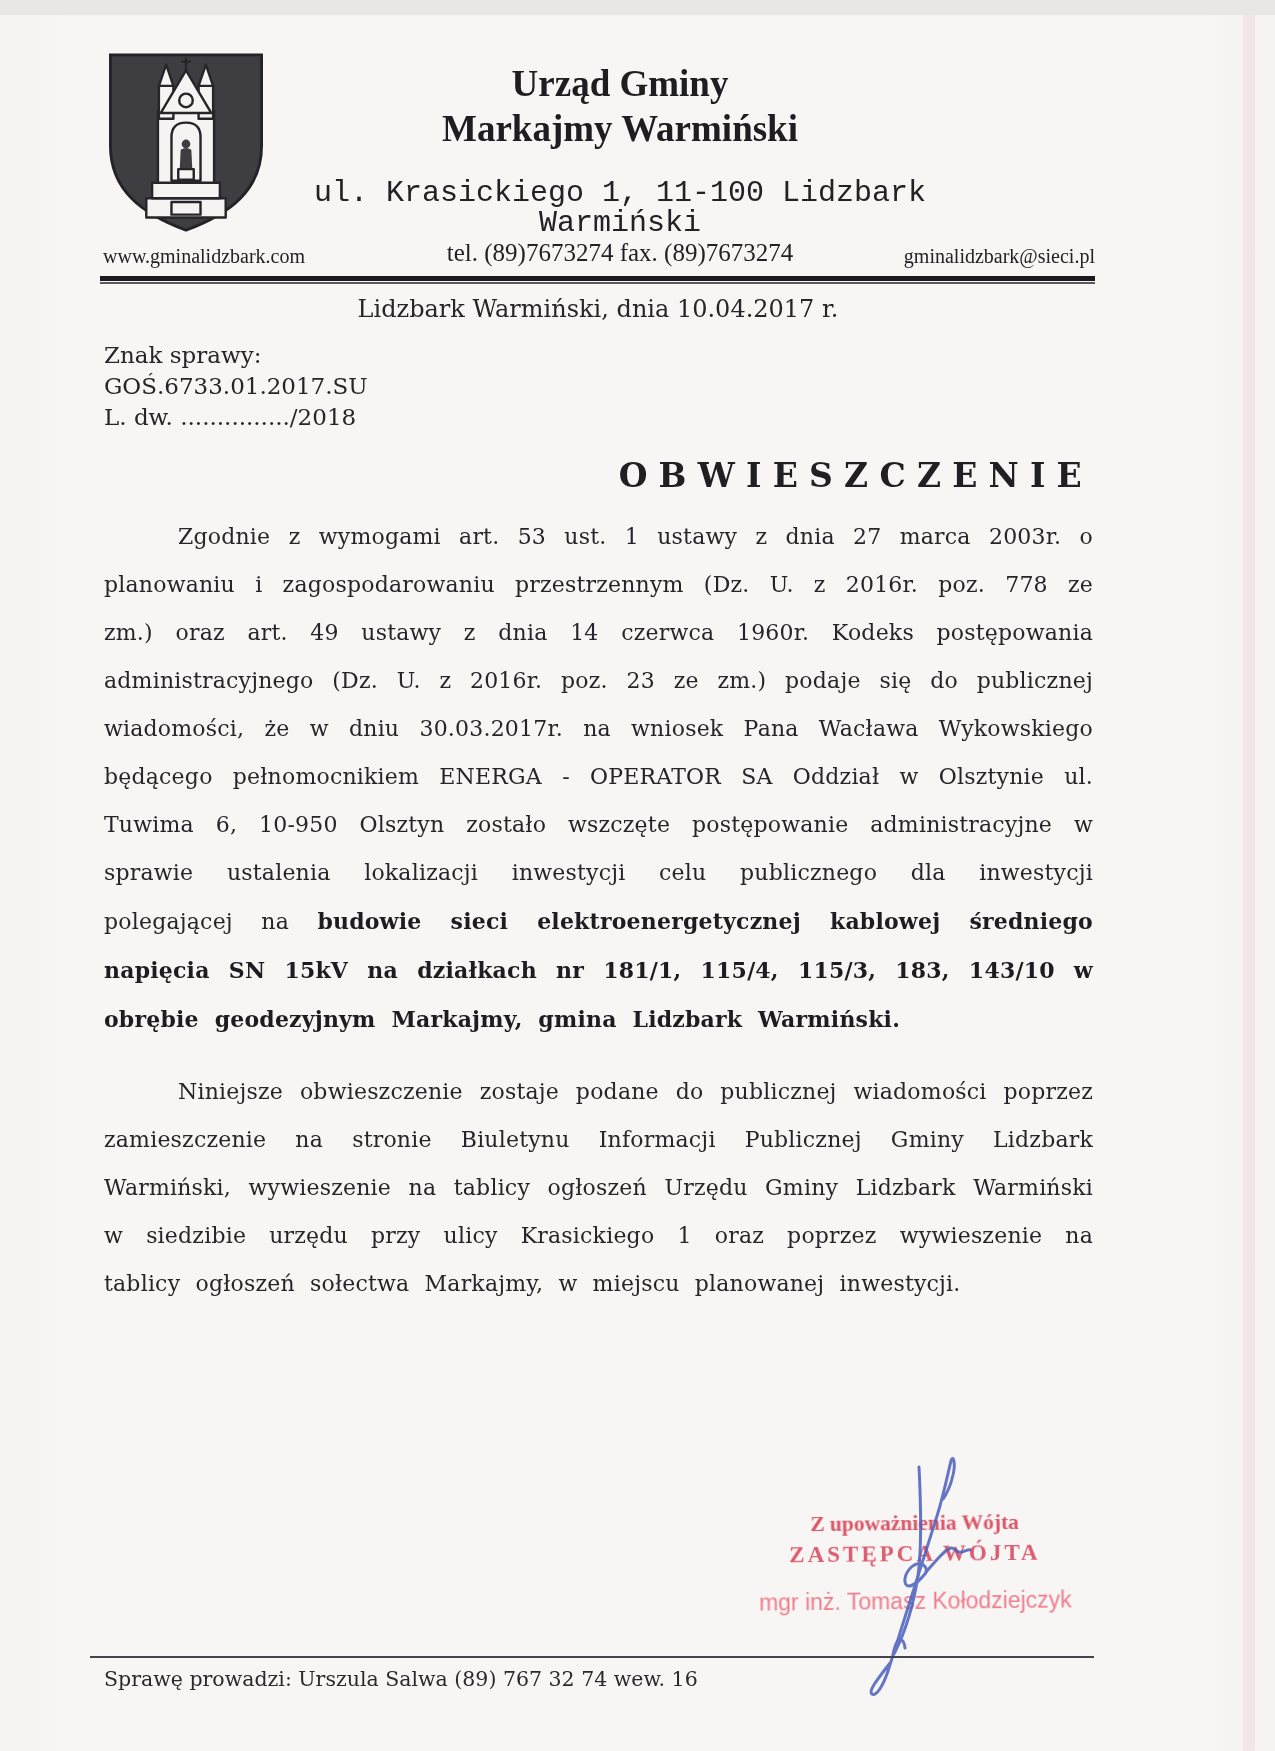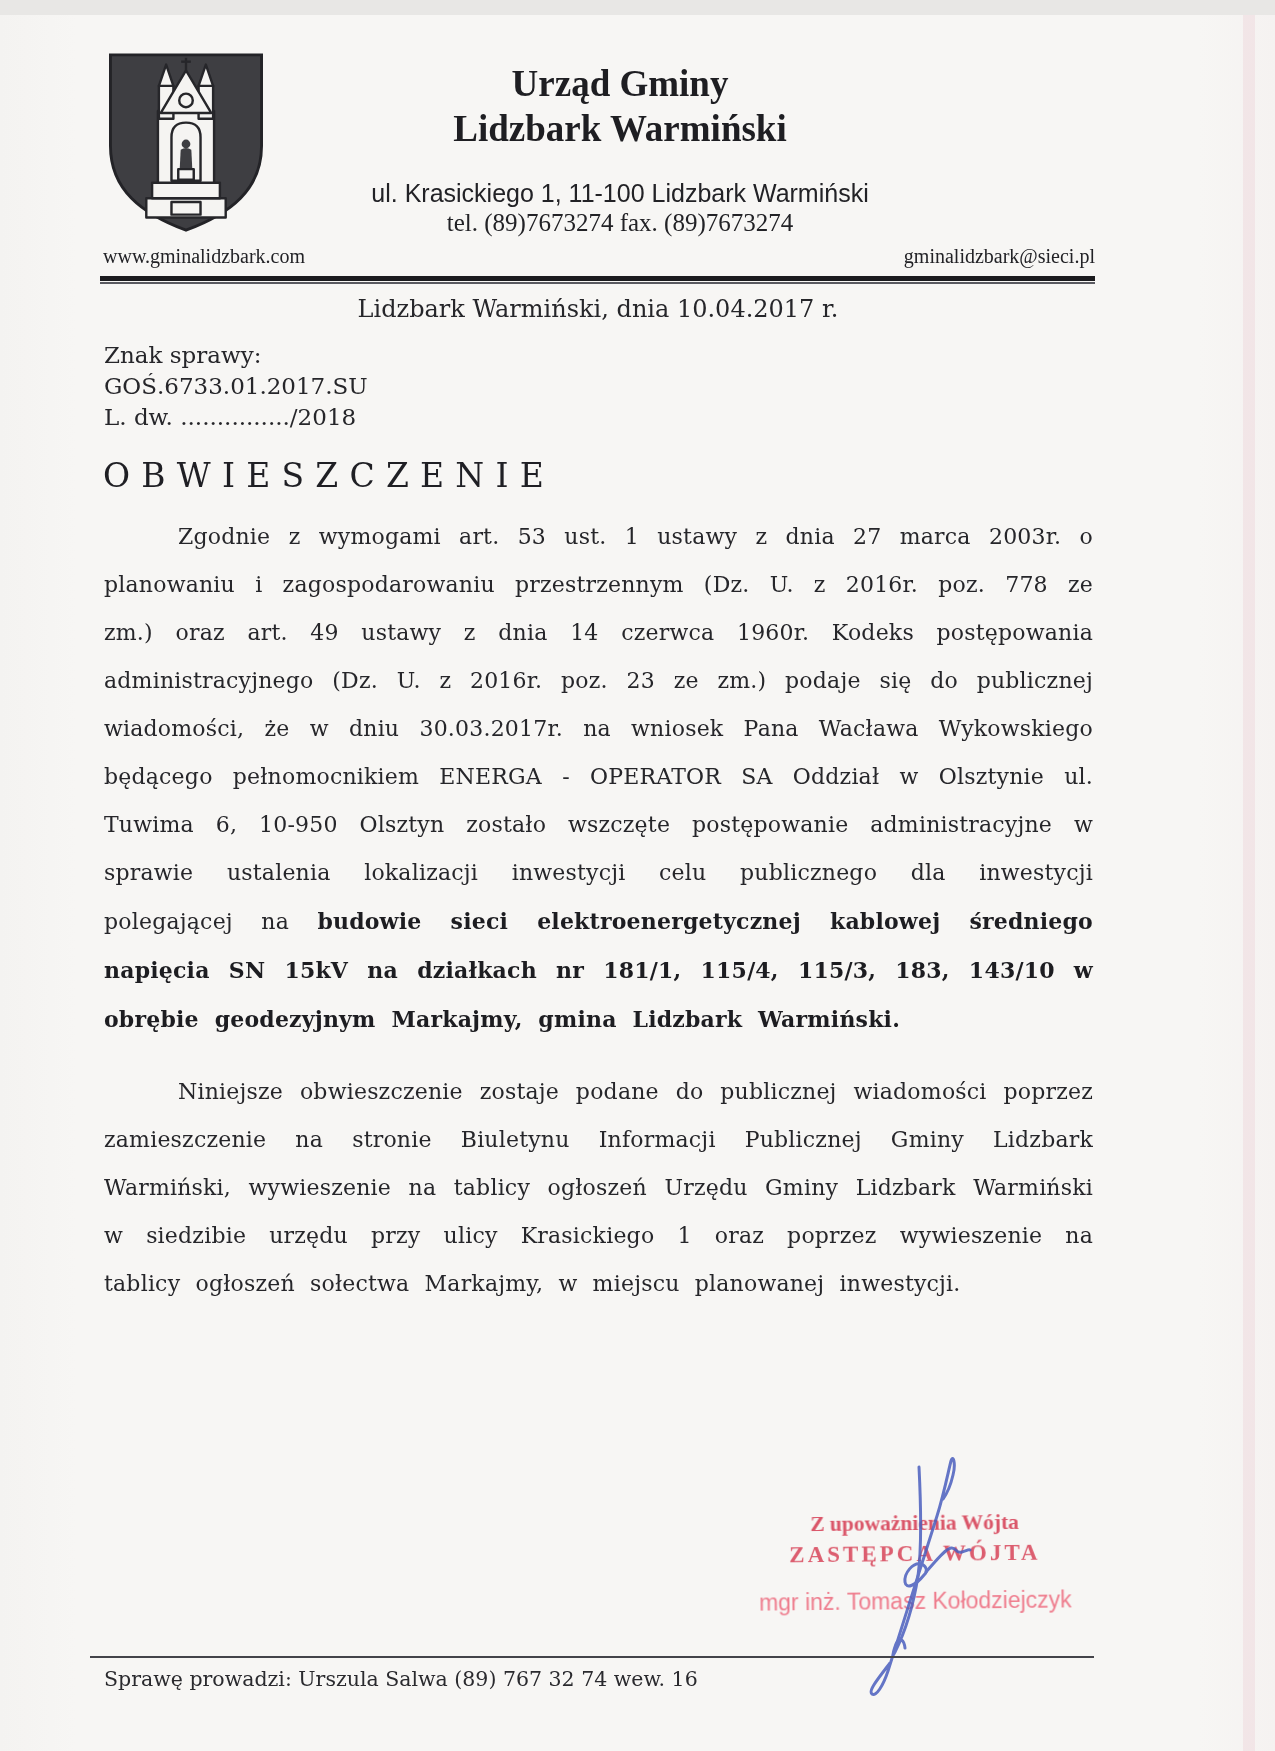--- a/index.html
+++ b/index.html
@@ -11,34 +11,34 @@
     font-family:"DejaVu Serif", serif;
     color:#26262a;
   }
   
   .scan-strip{position:absolute; top:0; left:1243px; width:12px; height:100%;
     background:rgba(228,182,192,0.22);}
   
   .logo{position:absolute; left:103px; top:36px; width:166px; height:184px;}
   .header-text{position:absolute; left:280px; top:46px; width:680px; text-align:center;}
   .org1,.org2{font-family:"Liberation Serif", serif; font-weight:bold; font-size:37px; line-height:45px; color:#1e1e22;}
-  .addr{font-family:Liberation Sans, sans-serif; font-size:25px; line-height:30px; margin-top:27px; color:#222226;}
+  .addr{font-family:Liberation Mono, monospace; font-size:30px; line-height:30px; margin-top:27px; color:#222226;}
   .phone{font-family:"Liberation Serif", serif; font-size:25px; line-height:30px; color:#222226;}
   .contact-row{position:absolute; left:103px; top:230px; width:992px; display:flex;
     justify-content:space-between; font-family:"Liberation Serif", serif; font-size:20px; color:#222226;gap:35px;}
   .rule{position:absolute; left:100px; top:261px; width:995px;}
   .rule .r1{height:5px; background:#1b1b1e;}
   .rule .r2{height:2px; background:#5a5a60; margin-top:1px;}
   
   .date-line{position:absolute; left:103px; top:280px; width:990px; text-align:center;
     font-size:24px; color:#26262a;}
   .case-block{position:absolute; left:104px; top:325px; font-size:23px; line-height:31px; color:#26262a;}
   
-  .doc-title{position:absolute; left:103px; top:441px; width:990px; text-align:left;
-    font-size:33px; font-weight:normal; letter-spacing:0.34em; color:#1f1f24;}
+  .doc-title{position:absolute; left:103px; top:441px; width:990px; text-align:right;
+    font-size:33px; font-weight:bold; letter-spacing:0.34em; color:#1f1f24;}
   
   .body-text{position:absolute; left:104px; top:498px; width:989px;
     font-size:22px; line-height:48px; text-align:justify;
     word-spacing:8px; letter-spacing:0.2px; color:#26262a;}
   .body-text p{margin:0; text-indent:74px;}
   .body-text p + p{margin-top:24px;}
   .body-text b{color:#1d1d21;}
   
   .stamp{position:absolute; left:745px; top:1496px; width:340px; text-align:center;
     transform:rotate(-0.6deg); opacity:0.93; filter:blur(0.3px);}
@@ -78,21 +78,21 @@
         <circle cx="85" cy="96" r="4.5"></circle>
         <path d="M79.5,102 Q85,98.5 90.5,102 L91.5,122 H78.5 Z"></path>
       </g>
       <rect x="77" y="122" width="16" height="11"></rect>
       <rect x="70" y="156" width="30" height="13"></rect>
     </g>
   </svg>
 
   <div class="header-text">
     <div class="org1">Urząd Gminy</div>
-    <div class="org2">Lidzbark Warmiński</div>
+    <div class="org2">Markajmy Warmiński</div>
     <div class="addr">ul. Krasickiego 1, 11-100 Lidzbark Warmiński</div>
     <div class="phone">tel. (89)7673274 fax. (89)7673274</div>
   </div>
 
   <div class="contact-row">
     <span>www.gminalidzbark.com</span>
     <span>gminalidzbark@sieci.pl</span>
   </div>
 
   <div class="rule">

